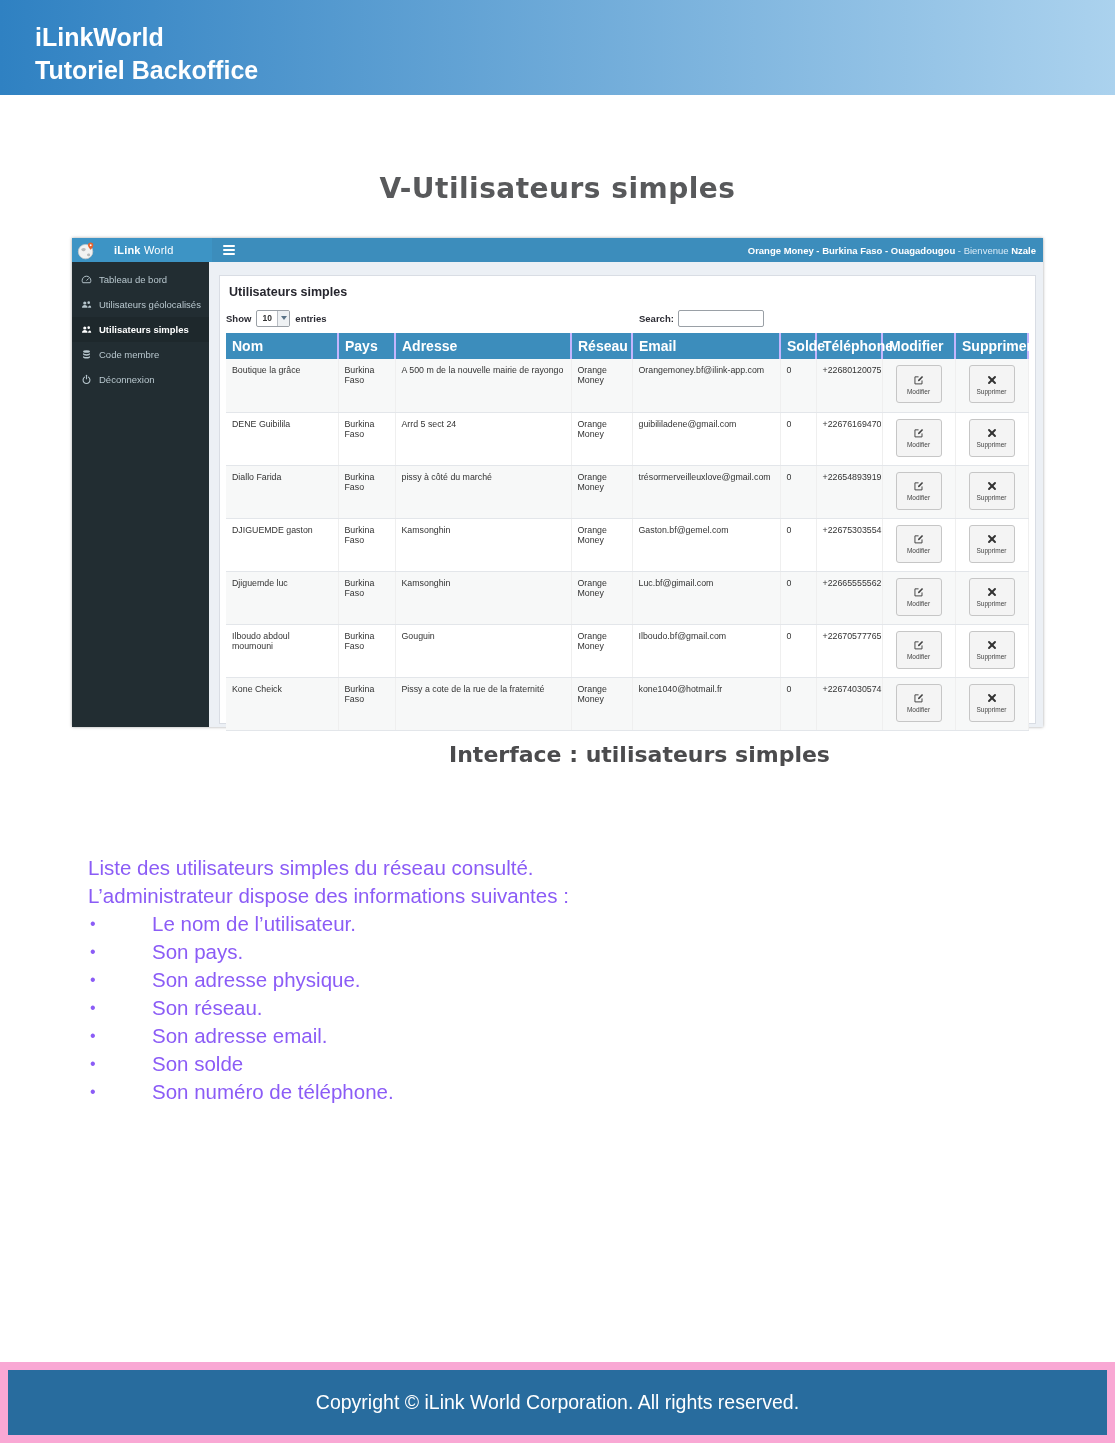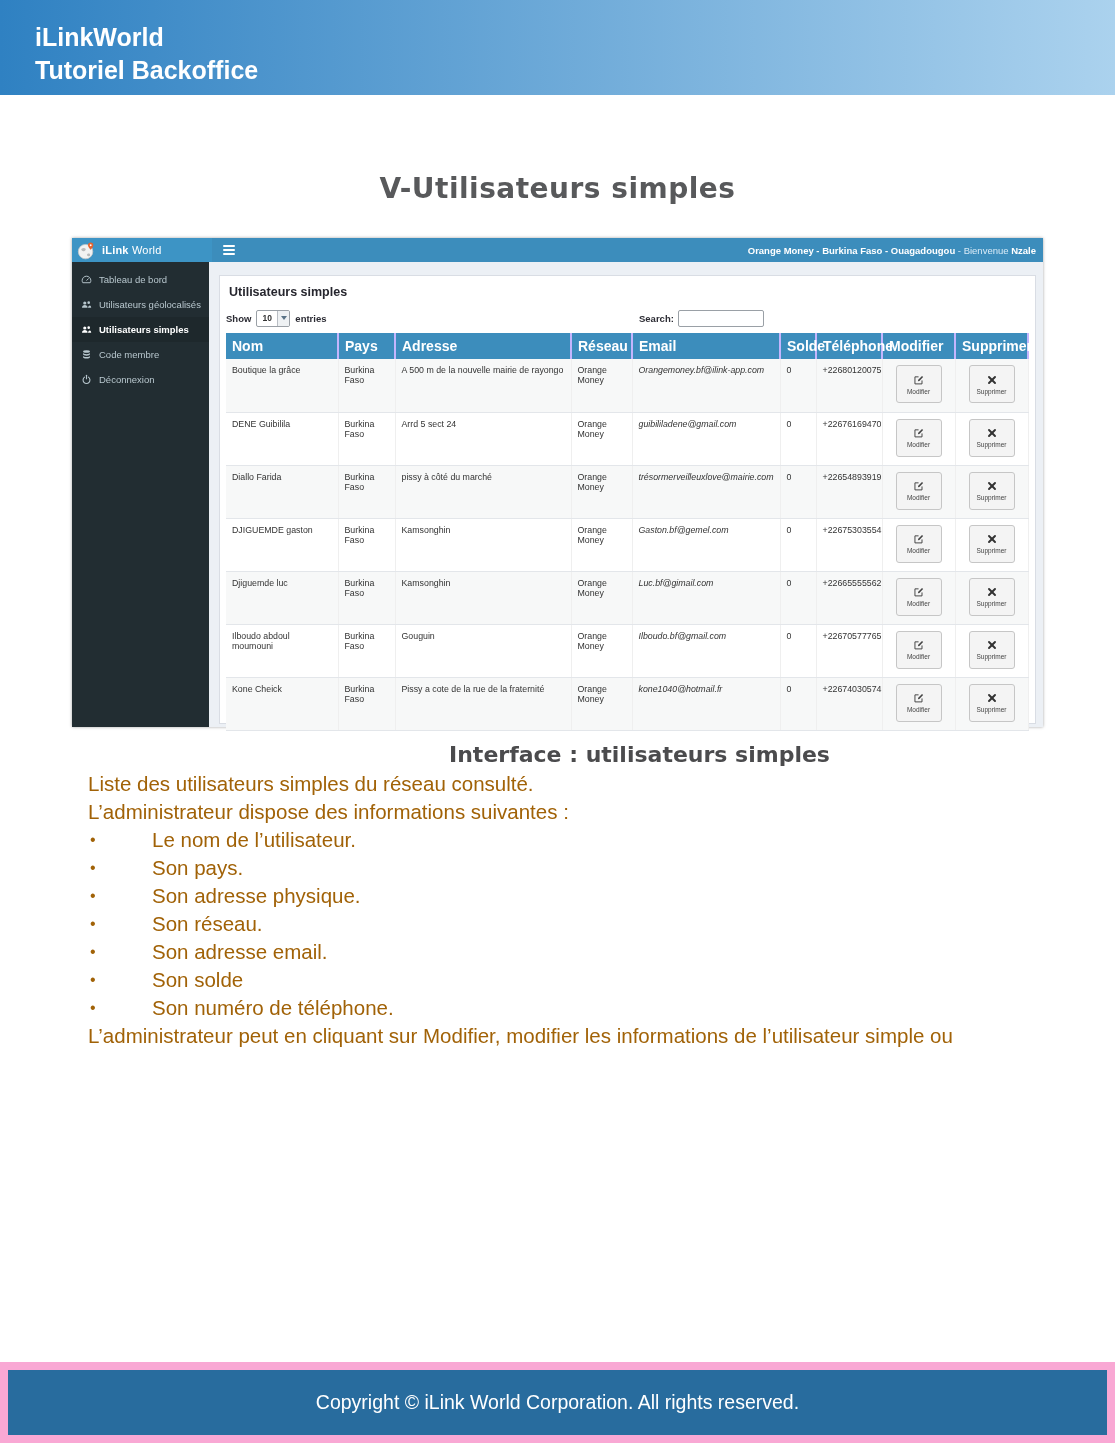--- a/index.html
+++ b/index.html
@@ -27,21 +27,21 @@
   
   .shot {
     position:absolute; left:72px; top:238px; width:971px; height:489px;
     box-shadow:0 0 3px rgba(0,0,0,0.35);
     font-family:"Liberation Sans", sans-serif;
     background:#ecf0f5;
   }
   .app-topbar { height:24px; display:flex; }
   .brand {
     width:140px; height:24px; background:#3d94c5; color:#fff;
-    display:flex; align-items:center; gap:6px; padding-left:5px;
+    display:flex; align-items:center; gap:18px; padding-left:5px;
   }
   .brand-logo { width:19px; height:19px; flex:0 0 auto; }
   .brand-text { font-size:11px; letter-spacing:0.2px; }
   .brand-text b { font-weight:700; }
   .app-nav {
     flex:1; background:#3c8dbc; display:flex; align-items:center;
     justify-content:space-between; padding:0 7px 0 11px;
   }
   .hamburger { width:12px; height:10px; display:flex; flex-direction:column; justify-content:space-between; cursor:pointer; }
   .hamburger span { display:block; height:2px; background:#fff; border-radius:1px; }
@@ -78,39 +78,39 @@
   table.users th {
     background:#3c8dbc; color:#fff; font-size:14px; font-weight:700; text-align:left;
     padding:5px 6px; border-right:2px solid #c4b5fd; height:19px;
   }
   table.users td {
     font-size:8.8px; color:#333; vertical-align:top; padding:6px;
     border-bottom:1px solid #e3e6ea; border-right:1px solid #efefef;
     height:53px; overflow:hidden;
   }
   table.users tbody tr:nth-child(odd) td { background:#f7f8f8; }
-  td.email-cell { font-size:8.5px; white-space:nowrap;font-style:italic; }
+  td.email-cell { font-size:8.5px; white-space:nowrap; }
   td.tel-cell { white-space:nowrap; }
   td.btn-cell { text-align:center; }
   .mini-btn {
     width:46px; height:38px; margin:0 auto; background:#f4f4f4;
     border:1px solid #c6c6c6; border-radius:3px; cursor:pointer;
     display:flex; flex-direction:column; align-items:center; justify-content:center; gap:2px;
   }
   .mini-btn svg { width:12px; height:12px; }
   .mini-btn .lbl { font-size:6.5px; color:#444; }
 
   
   .caption {
     position:absolute; top:742px; left:0; width:1115px; text-align:center; text-indent:76px;
     font-family:"DejaVu Sans", sans-serif; font-size:22px; font-weight:700; color:#4b4b4d;margin-left:44px;
   }
   .doc-body {
-    position:absolute; top:770px; left:88px; width:990px;
-    font-size:20.5px; color:#a16207; line-height:28px;
+    position:absolute; top:854px; left:88px; width:990px;
+    font-size:20.5px; color:#8b5cf6; line-height:28px;
   }
   .bullet-row { display:flex; }
   .bullet-row .marker { width:64px; flex:0 0 auto; font-size:16px; padding-left:2px; }
   .outro2 { padding-left:5px; }
 
   
   .doc-footer {
     position:absolute; top:1362px; left:0; width:1115px; height:81px;
     background:#286c9e; border:8px solid #f9a8d4;
     display:flex; align-items:center; justify-content:center;
@@ -295,21 +295,21 @@
                     </svg>
                     <span class="lbl">Supprimer</span>
                   </div>
                 </td>
             </tr>
             <tr>
               <td>Diallo Farida</td>
               <td>Burkina Faso</td>
               <td>pissy à côté du marché</td>
               <td>Orange Money</td>
-              <td class="email-cell">trésormerveilleuxlove@mairie.com</td>
+              <td class="email-cell">trésormerveilleuxlove@gmail.com</td>
               <td>0</td>
               <td class="tel-cell">+22654893919</td>
               <td class="btn-cell">
                   <div class="mini-btn">
                     <svg viewBox="0 0 16 16" fill="none" stroke="#444" stroke-width="1.3">
                       <path d="M12 8.6v4.6H2.6V3.8H7.4"></path>
                       <path d="M6.6 9.6l1.9-.4 5-5.1-1.5-1.5-5 5.1z" fill="#444" stroke="none"></path>
                     </svg>
                     <span class="lbl">Modifier</span>
                   </div>
@@ -465,18 +465,17 @@
       <span>Son adresse email.</span>
     </div>
   <div class="bullet-row">
       <span class="marker">•</span>
       <span>Son solde</span>
     </div>
   <div class="bullet-row">
       <span class="marker">•</span>
       <span>Son numéro de téléphone.</span>
     </div>
-  <div>L’administrateur peut en cliquant sur Modifier, modifier les informations de l’utilisateur simple ou</div>
 </div>
 
 <div class="doc-footer">
   <span>Copyright © iLink World Corporation. All rights reserved.</span>
 </div>
 
 </body></html>

